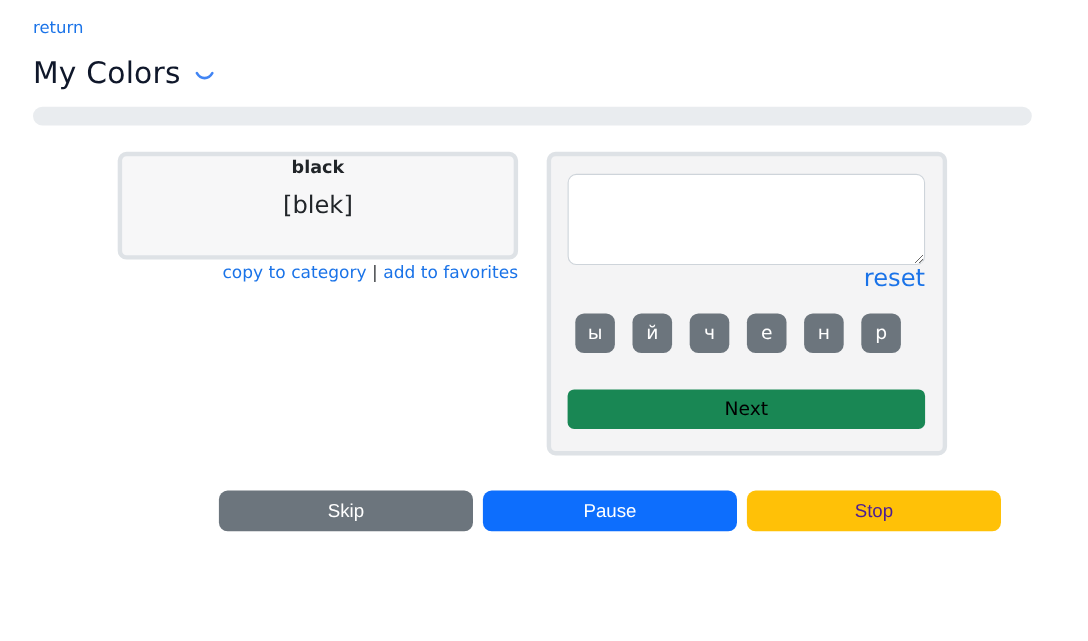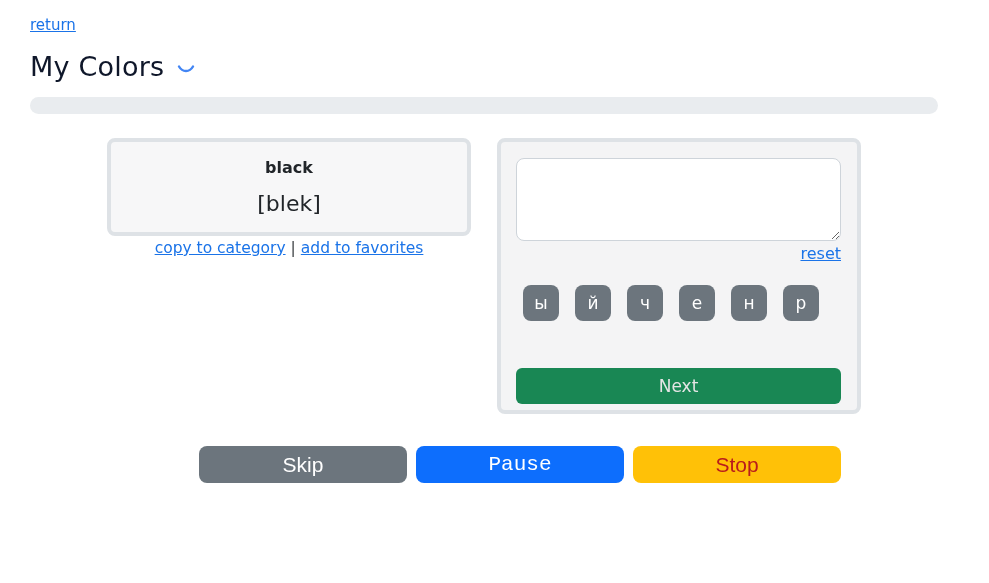--- a/index.html
+++ b/index.html
@@ -8,21 +8,21 @@
     font-family: "DejaVu Sans", "Liberation Sans", sans-serif;
     color: #212529;
   }
   .page {
     position: relative;
     width: 989px;
     height: 583px;
     background: #fff;
     overflow: hidden;
   }
-  a { color: var(--link-blue, #1a73e8); text-decoration: underline; cursor: pointer; }
+  a { color: var(--link-blue, #1a73e8); cursor: pointer; }
 
   .return-link {
     position: absolute; left: 30px; top: 16px;
     font-size: 15px;
   }
   .title-row {
     position: absolute; left: 30px; top: 51px;
     display: flex; align-items: center; gap: 13px;
   }
   .page-title {
@@ -39,29 +39,29 @@
   }
   .progress-fill { height: 100%; border-radius: 9px; background: var(--next-green, #198754); }
 
   .word-card {
     position: absolute; left: 107px; top: 138px;
     width: 364px; height: 98px;
     background: #f7f7f8;
     border: 4px solid var(--card-border, #dee2e6);
     border-radius: 8px;
     display: flex; flex-direction: column;
-    align-items: center; justify-content: center;
+    align-items: center; 
     gap: 14px;
   }
   .word-text { font-size: 16px; font-weight: 700; }
   .word-transcription { font-size: 22px; }
 
   .links-row {
     position: absolute; left: 107px; top: 239px;
-    width: 364px; text-align: center;
+    width: 364px; text-align: right;
     font-size: 15.5px;
   }
   .links-sep { color: #3c4043; margin: 0 5px; }
 
   .answer-card {
     position: absolute; left: 497px; top: 138px;
     width: 364px; height: 276px;
     background: #f4f4f5;
     border: 4px solid var(--card-border, #dee2e6);
     border-radius: 8px;
@@ -72,60 +72,60 @@
     width: 325px; height: 83px;
     background: #fff;
     border: 1px solid #ced4da;
     border-radius: 8px;
     resize: both;
     font-family: "DejaVu Sans", sans-serif;
     font-size: 15px;
     padding: 6px 8px;
     outline: none;
   }
-  .reset-row { width: 325px; text-align: right; margin-top: 2px; font-size: 16px; line-height: 21px; }
+  .reset-row { width: 325px; text-align: right; margin-top: 2px; font-size: 22px; line-height: 21px; }
 
   .letters-row { display: flex; gap: 16px; margin-top: 21px; margin-left: 7px; }
   .letter-btn {
     width: 36px; height: 36px;
     background: var(--letter-button-gray, #6c757d);
     color: #fff;
     border: none; border-radius: 8px;
     font-family: "DejaVu Sans", sans-serif;
     font-size: 17px;
     cursor: pointer;
     display: flex; align-items: center; justify-content: center;
   }
   .next-btn {
     display: block;
-    margin-top: 47px;
+    margin-top: 33px;
     width: 325px; height: 36px;
     background: var(--next-green, #198754);
-    color: #e5e5e5;
+    color: #000000;
     border: none; border-radius: 6px;
     font-family: "DejaVu Sans", sans-serif;
     font-size: 17px;
     cursor: pointer;
   }
 
   .controls-row {
     position: absolute; left: 199px; top: 446px;
     display: flex; gap: 9px;
   }
   .ctl-btn {
-    width: 208px; height: 37px;
+    width: 231px; height: 37px;
     border: none; border-radius: 8px;
     font-family: "Liberation Sans", sans-serif;
-    font-size: 21px;
+    font-size: 17px;
     color: #fff;
     cursor: pointer;
   }
   .ctl-skip  { background: var(--skip-gray, #6c757d); }
-  .ctl-pause { background: var(--pause-blue, #0d6efd); font-family: Liberation Mono, monospace; }
-  .ctl-stop  { background: var(--stop-yellow, #ffc107); color: #b91c1c; }
+  .ctl-pause { background: var(--pause-blue, #0d6efd); }
+  .ctl-stop  { background: var(--stop-yellow, #ffc107); color: #4c1d95; }
 </style>
 </head>
 <body>
 
 <div class="page">
 
   <a class="return-link">return</a>
 
   <div class="title-row">
     <div class="page-title">My Colors</div>

